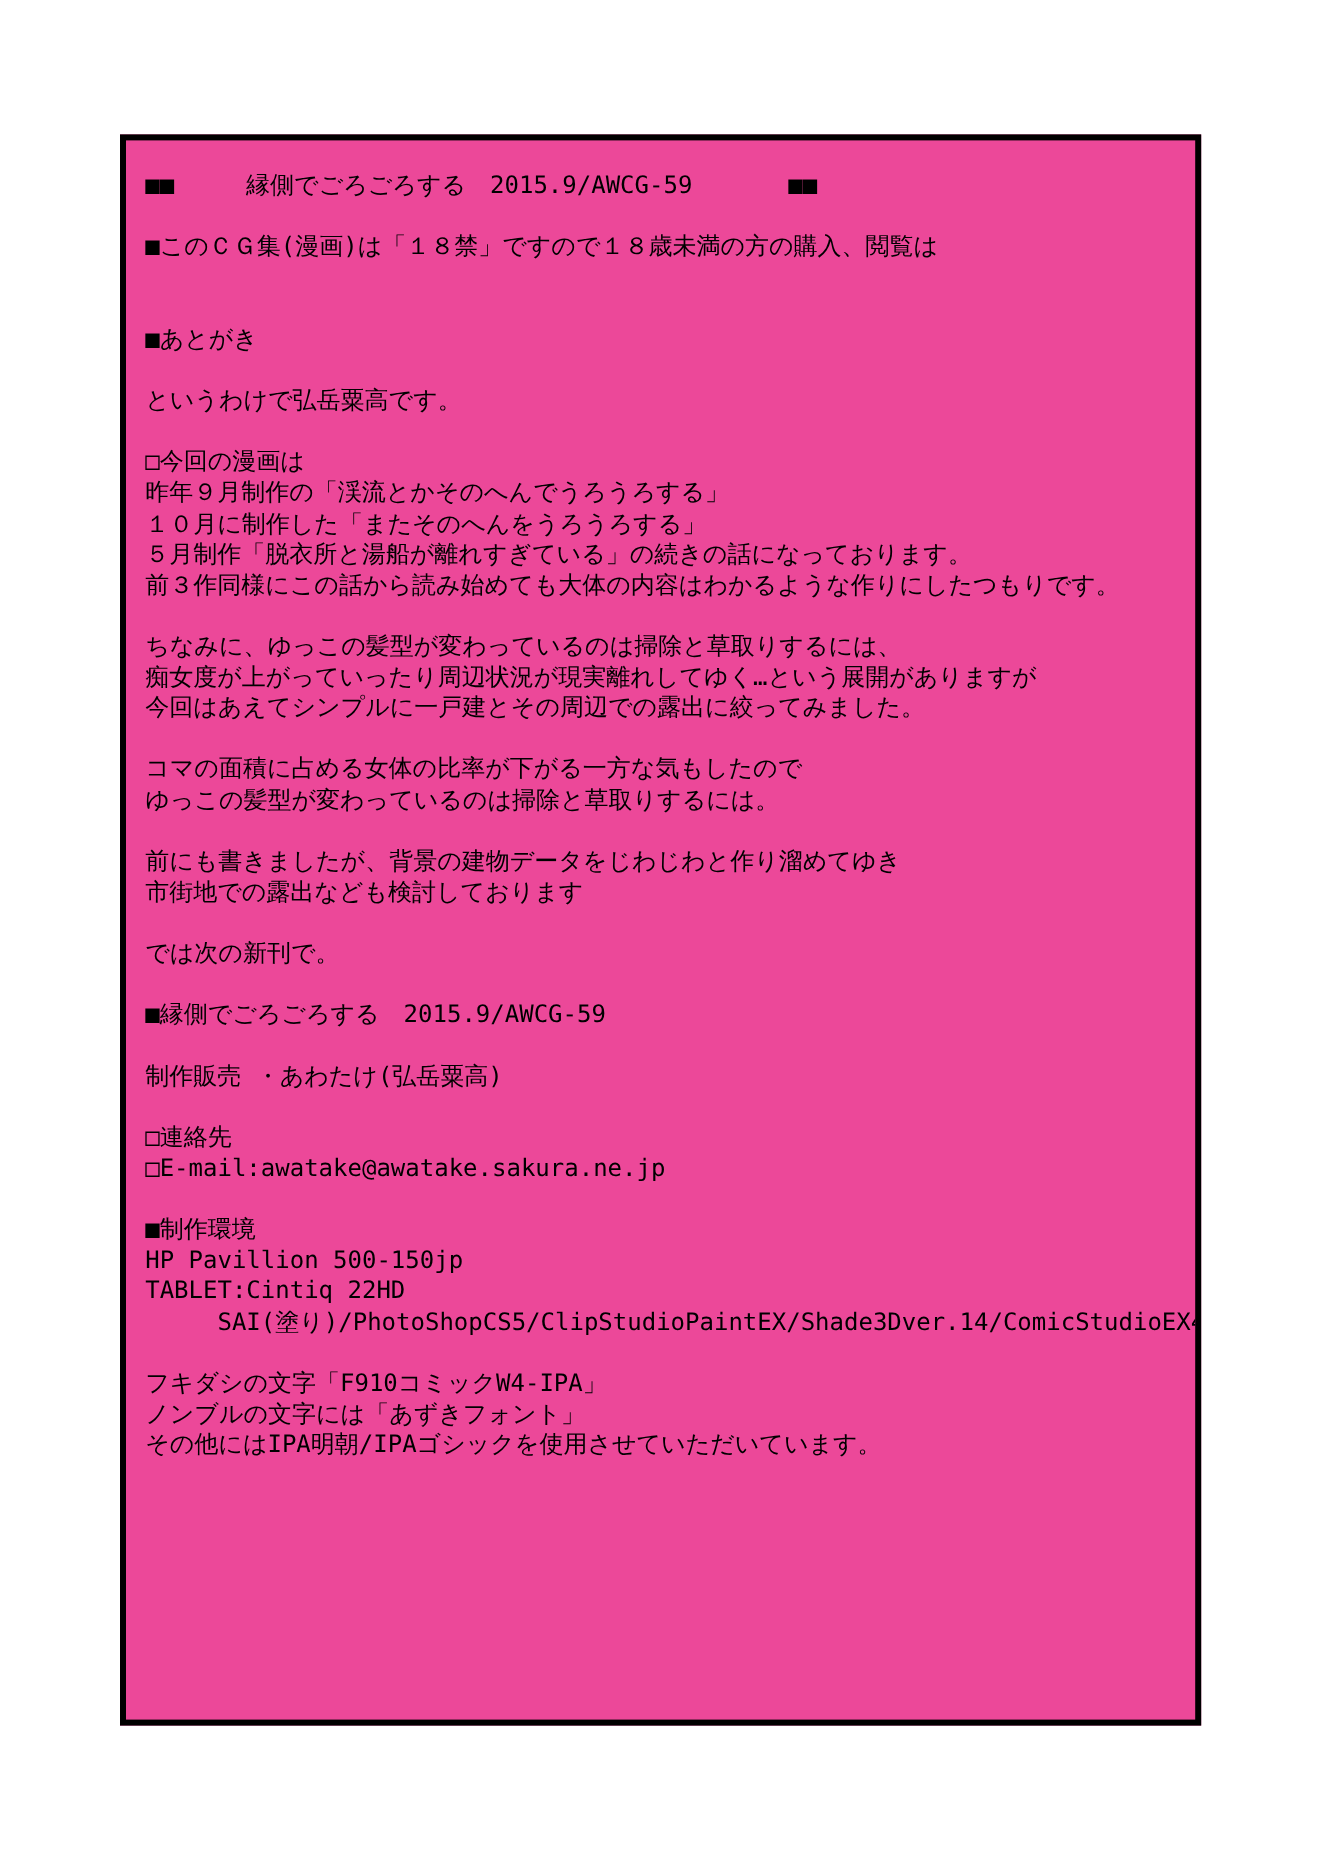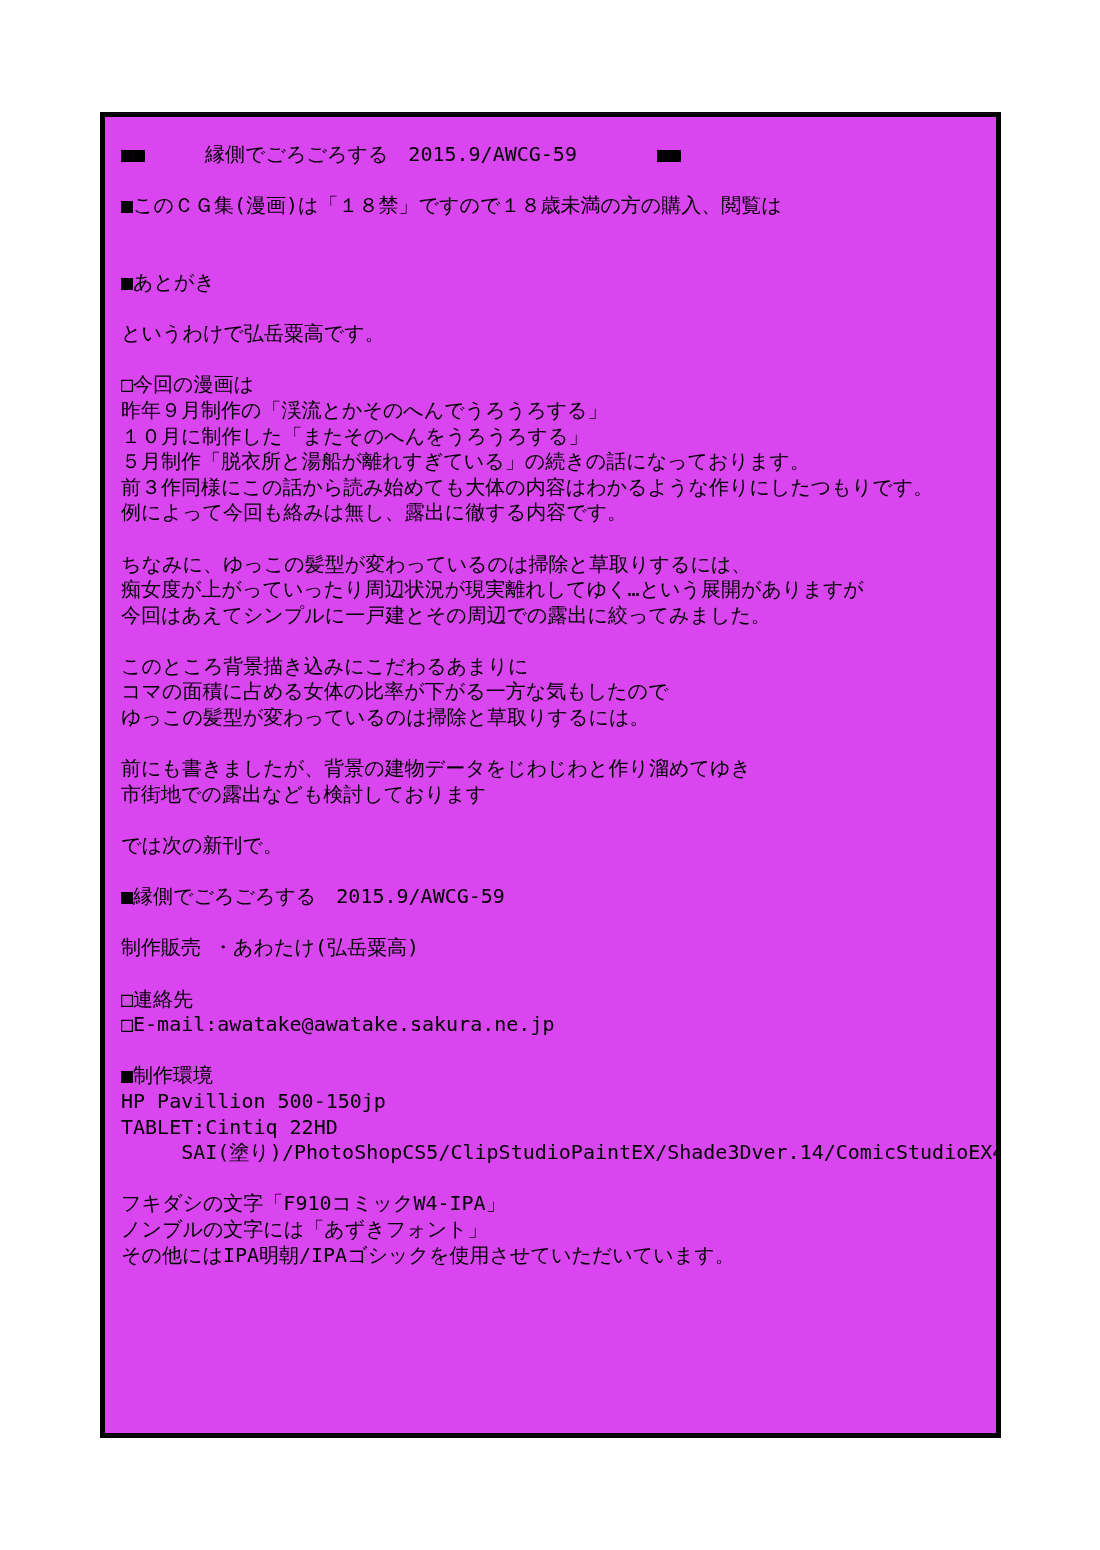--- a/index.html
+++ b/index.html
@@ -15,21 +15,21 @@
     font-family: "DejaVu Sans Mono", "DejaVu Sans", "Liberation Sans", monospace, sans-serif;
   }
   .doc-frame {
     position: absolute;
     left: 100px;
     top: 112px;
     width: 901px;
     height: 1326px;
     box-sizing: border-box;
     border: 5px solid #000000;
-    background: #d946ef;
+    background: #ec4899;
     padding: 25px 10px 0 16px;
     overflow: hidden;
   }
   .doc-line {
     font-size: 20px;
     line-height: 25.6px;
     color: #000000;
     white-space: pre;
     letter-spacing: 0;
   }
@@ -47,27 +47,25 @@
         <div class="doc-line">&nbsp;</div>
         <div class="doc-line">■あとがき</div>
         <div class="doc-line">&nbsp;</div>
         <div class="doc-line">というわけで弘岳粟高です。</div>
         <div class="doc-line">&nbsp;</div>
         <div class="doc-line">□今回の漫画は</div>
         <div class="doc-line">昨年９月制作の「渓流とかそのへんでうろうろする」</div>
         <div class="doc-line">１０月に制作した「またそのへんをうろうろする」</div>
         <div class="doc-line">５月制作「脱衣所と湯船が離れすぎている」の続きの話になっております。</div>
         <div class="doc-line">前３作同様にこの話から読み始めても大体の内容はわかるような作りにしたつもりです。</div>
-        <div class="doc-line">例によって今回も絡みは無し、露出に徹する内容です。</div>
         <div class="doc-line">&nbsp;</div>
         <div class="doc-line">ちなみに、ゆっこの髪型が変わっているのは掃除と草取りするには、</div>
         <div class="doc-line">痴女度が上がっていったり周辺状況が現実離れしてゆく…という展開がありますが</div>
         <div class="doc-line">今回はあえてシンプルに一戸建とその周辺での露出に絞ってみました。</div>
         <div class="doc-line">&nbsp;</div>
-        <div class="doc-line">このところ背景描き込みにこだわるあまりに</div>
         <div class="doc-line">コマの面積に占める女体の比率が下がる一方な気もしたので</div>
         <div class="doc-line">ゆっこの髪型が変わっているのは掃除と草取りするには。</div>
         <div class="doc-line">&nbsp;</div>
         <div class="doc-line">前にも書きましたが、背景の建物データをじわじわと作り溜めてゆき</div>
         <div class="doc-line">市街地での露出なども検討しております</div>
         <div class="doc-line">&nbsp;</div>
         <div class="doc-line">では次の新刊で。</div>
         <div class="doc-line">&nbsp;</div>
         <div class="doc-line">■縁側でごろごろする　2015.9/AWCG-59</div>
         <div class="doc-line">&nbsp;</div>

